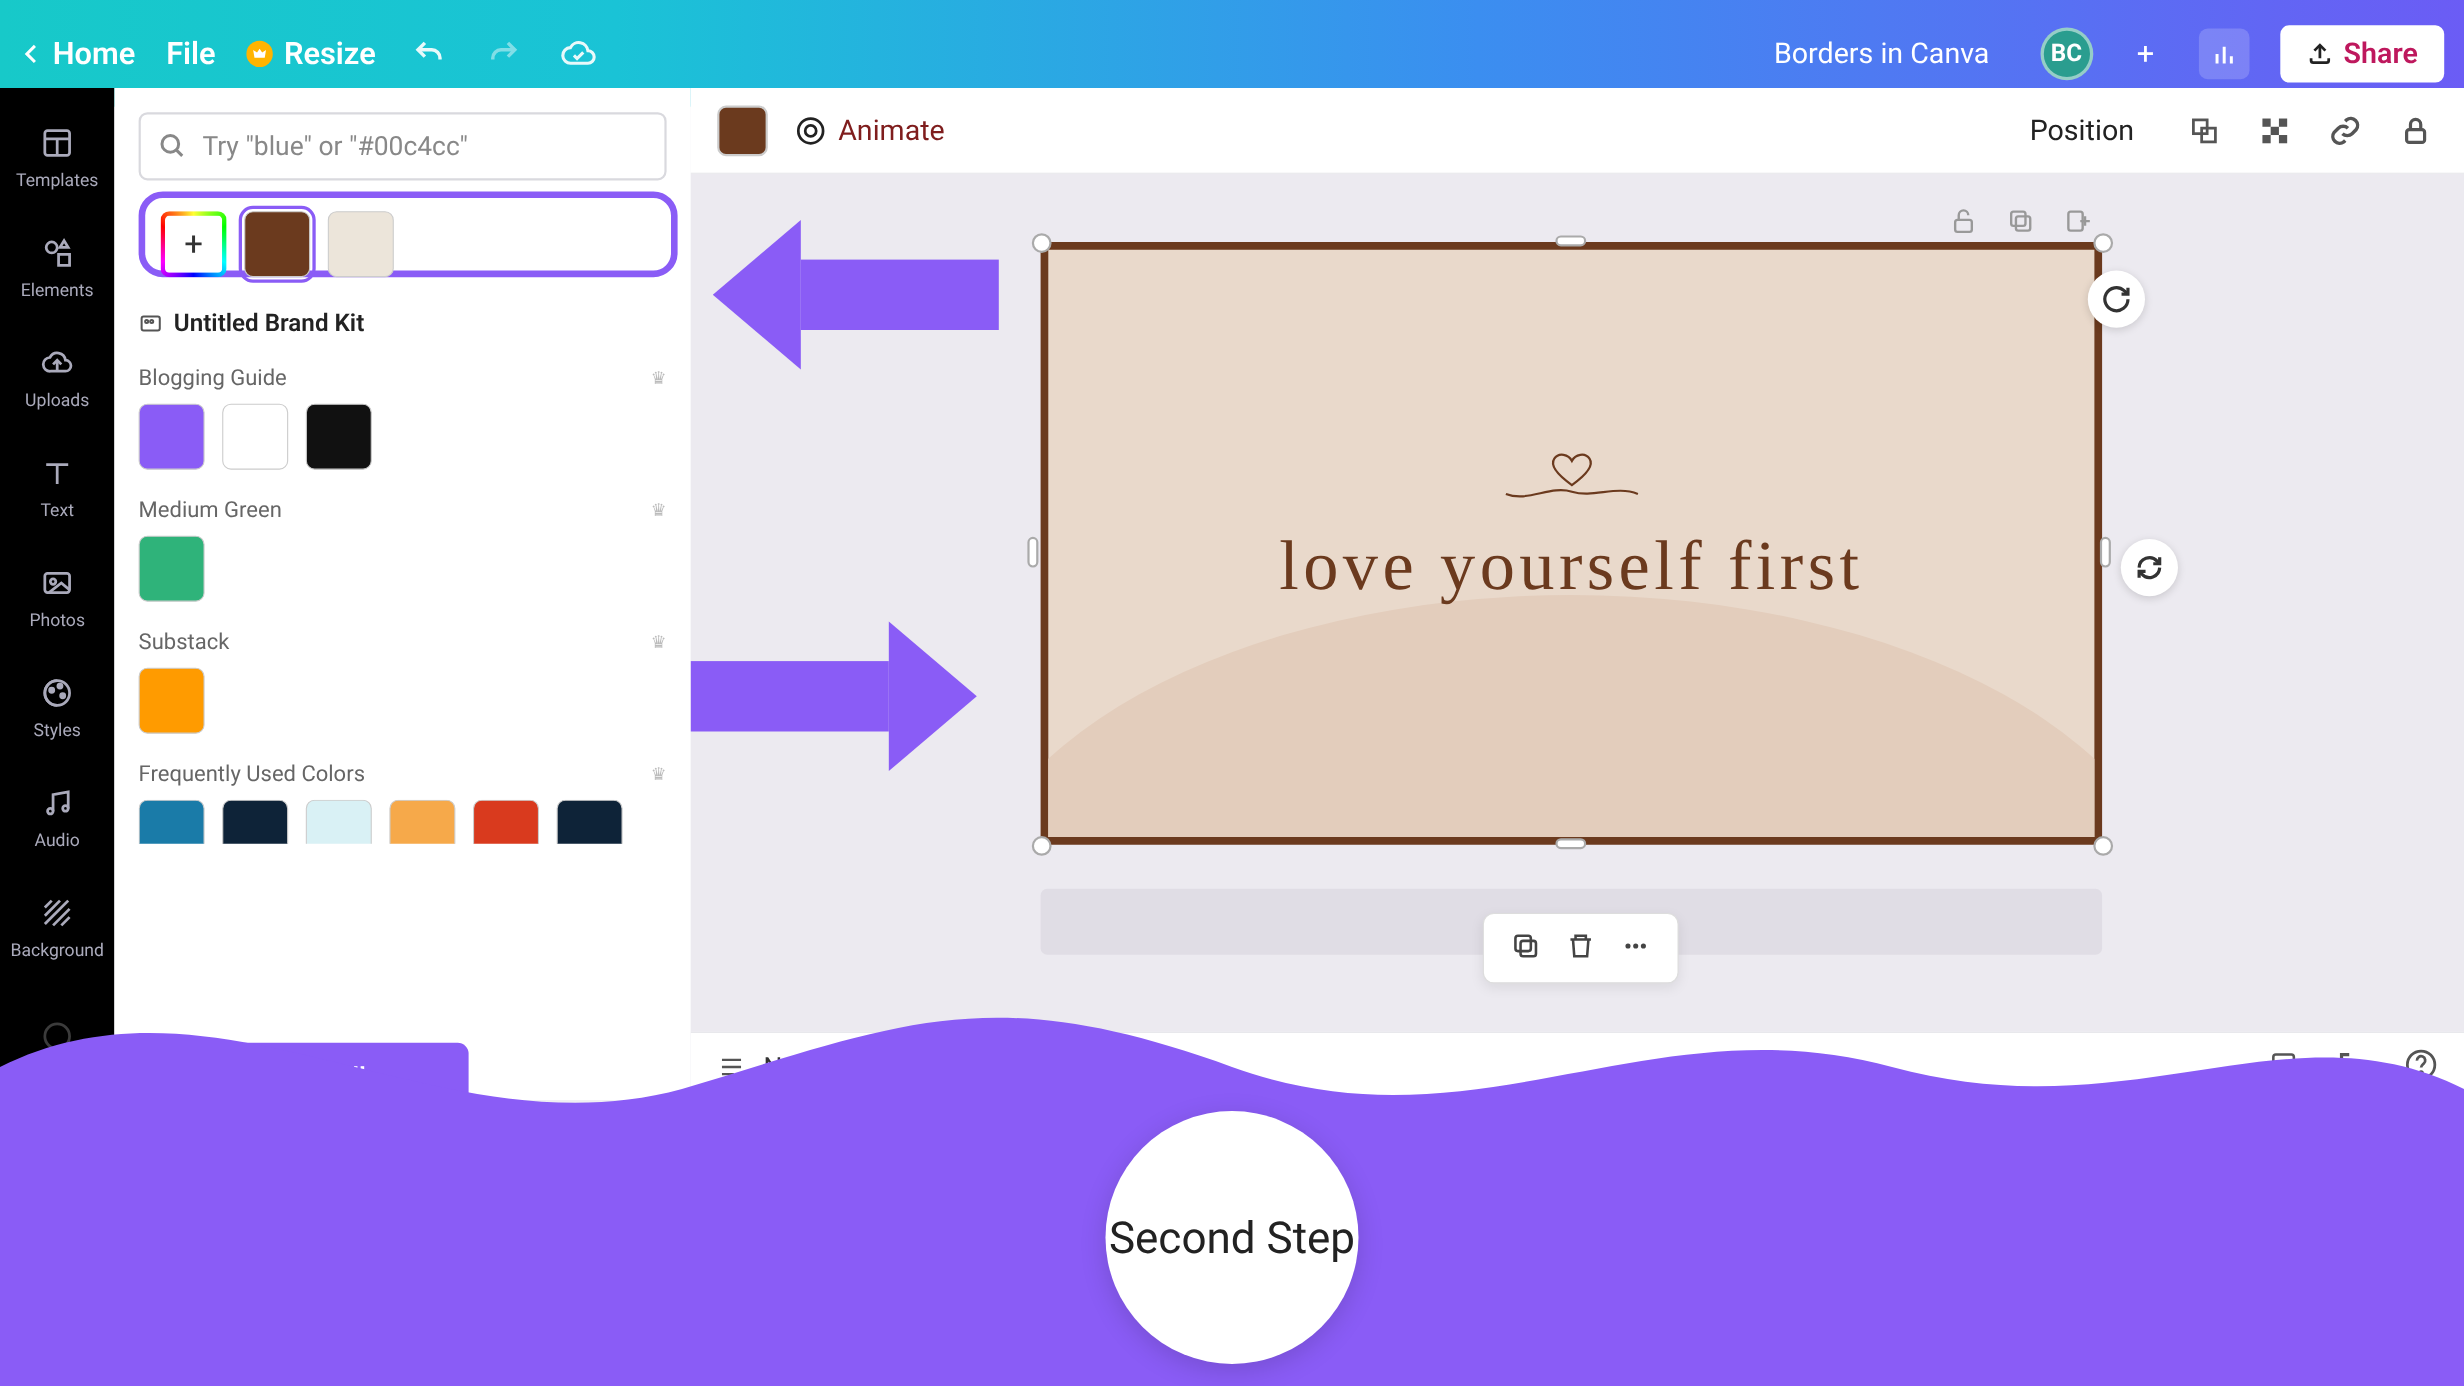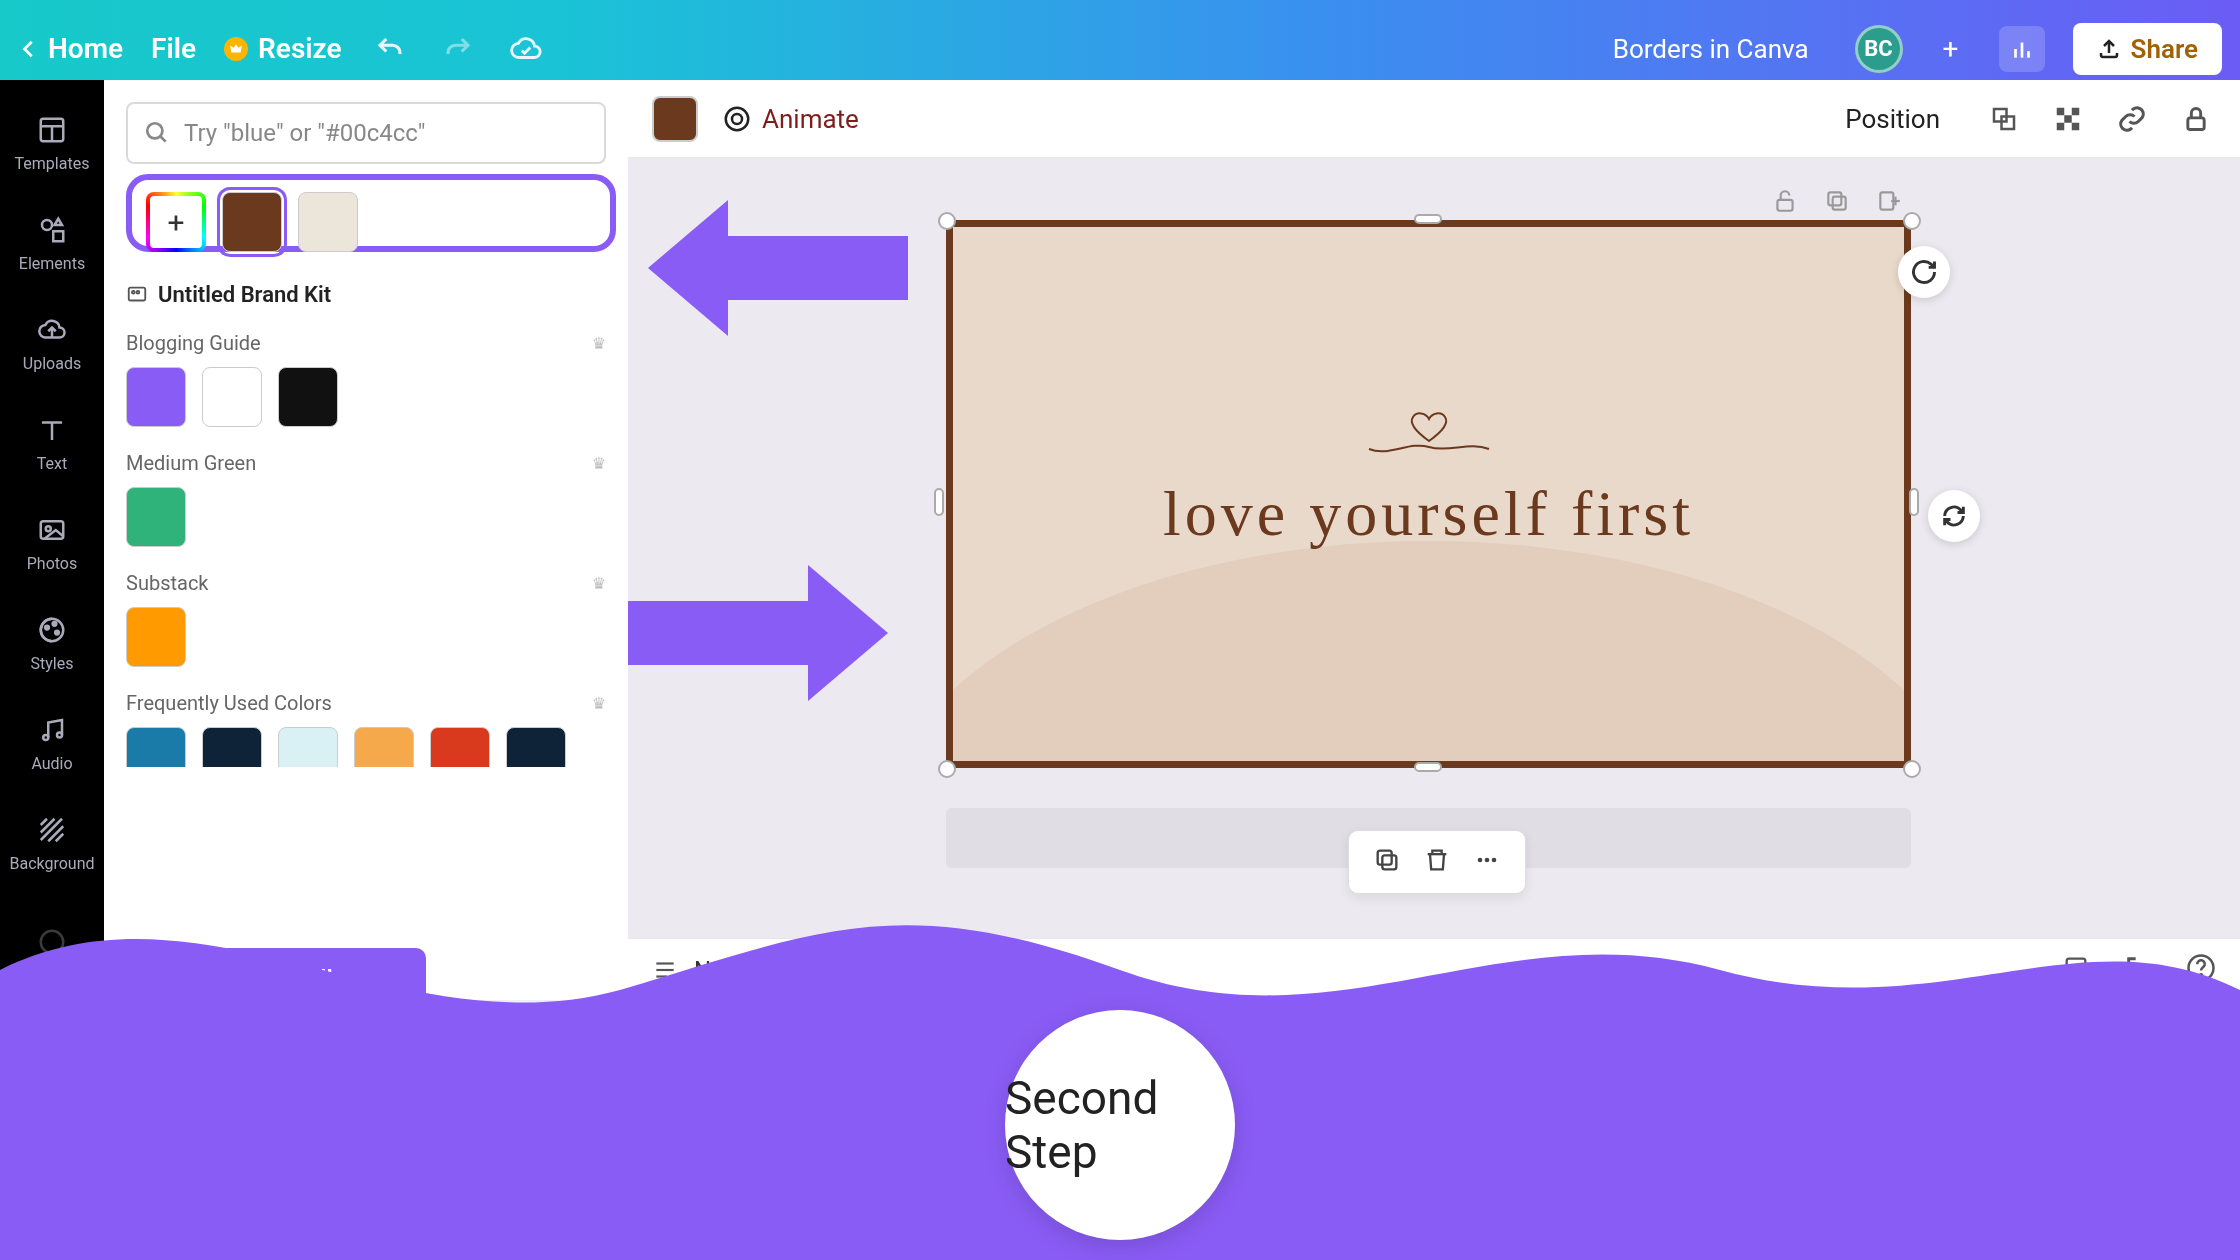--- a/index.html
+++ b/index.html
@@ -9,21 +9,21 @@
 .topbar { height: 97px; background: linear-gradient(90deg, #17c9c9 0%, #1ac3d6 25%, #3b8ef0 60%, #6b5cf5 100%); display: flex; align-items: center; padding: 0 18px; gap: 28px; color: #fff; }
 .topbar .home { display: flex; align-items: center; gap: 8px; font-size: 28px; font-weight: 600; }
 .topbar .file { font-size: 28px; font-weight: 600; }
 .topbar .resize { display: flex; align-items: center; gap: 10px; font-size: 28px; font-weight: 600; }
 .resize-icn { width: 24px; height: 24px; border-radius: 50%; background: #ffb400; display: flex; align-items: center; justify-content: center; }
 .topbar .spacer { flex: 1; }
 .topbar .title { font-size: 26px; font-weight: 400; margin-right: 18px; }
 .avatar { width: 48px; height: 48px; border-radius: 50%; background: #2a9d8f; color: #fff; display: flex; align-items: center; justify-content: center; font-weight: 700; font-size: 22px; border: 3px solid rgba(255,255,255,0.5); }
 .plus-btn { width: 40px; height: 40px; display: flex; align-items: center; justify-content: center; color:#fff; font-size: 28px; }
 .chart-btn { width: 46px; height: 46px; background: rgba(255,255,255,0.18); border-radius: 8px; display:flex; align-items:center; justify-content:center; }
-.share-btn { height: 52px; background: #fff; color: #a16207; border-radius: 8px; padding: 0 24px; display: flex; align-items: center; gap: 10px; font-size: 26px; font-weight: 600; }
+.share-btn { height: 52px; background: #fff; color: #be185d; border-radius: 8px; padding: 0 24px; display: flex; align-items: center; gap: 10px; font-size: 26px; font-weight: 600; }
 .ico-btn { width: 40px; height:40px; display:flex; align-items:center; justify-content:center; opacity:0.9; }
 
 
 .leftnav { position: absolute; left: 0; top: 80px; width: 104px; bottom: 0; background: #000000; display: flex; flex-direction: column; align-items: center; padding-top: 12px; }
 .nav-item { width: 100%; height: 100px; display:flex; flex-direction:column; align-items:center; justify-content:center; color:#aab; gap:6px; font-size:16px; }
 .nav-ico { width:36px; height:36px; display:flex; align-items:center; justify-content:center; }
 
 
 .colorpanel { position: absolute; left: 104px; top: 80px; width: 524px; bottom: 260px; background: #fff; padding: 22px 22px 0 22px; }
 .search-box { height: 62px; border: 2px solid #d9d9de; border-radius: 8px; display:flex; align-items:center; padding: 0 16px; gap: 14px; color:#888; font-size: 24px; }
@@ -68,21 +68,21 @@
 .arrow.left .head { border-right:80px solid #8a5cf6; }
 .arrow.right .head { border-left:80px solid #8a5cf6; }
 
 
 .wave { position:absolute; left:0; right:0; bottom:0; height:410px; z-index:5;}
 .wave svg { width:100%; height:100%; display:block;}
 .notes-bar { position:absolute; left:628px; right:0; bottom:260px; height:62px; background:#fff; border-top:1px solid #e6e6ea; display:flex; align-items:center; padding:0 24px; gap:16px; z-index:4;}
 .notes-bar .sp { flex:1;}
 .step-badge { position:absolute; left:50%; transform:translateX(-50%); bottom:20px; width:230px; height:230px; border-radius:50%; background:#fff; box-shadow:0 6px 24px rgba(0,0,0,0.15); display:flex; flex-direction:column; align-items:center; justify-content:center; z-index:6;}
 .step-badge .big { font-size:120px; font-weight:800; color:#a9e5d3; line-height:1; position:absolute;}
-.step-badge .lbl { font-size:46px; color:#222; z-index:1;}
+.step-badge .lbl { font-size:40px; color:#222; z-index:1;}
 </style>
 </head>
 <body>
 
 <div class="topbar">
   <div class="home">
     <svg width="22" height="22" viewBox="0 0 24 24" fill="none" stroke="#fff" stroke-width="3">
         <polyline points="15 4 7 12 15 20"></polyline>
       </svg>
     <span>Home</span>

